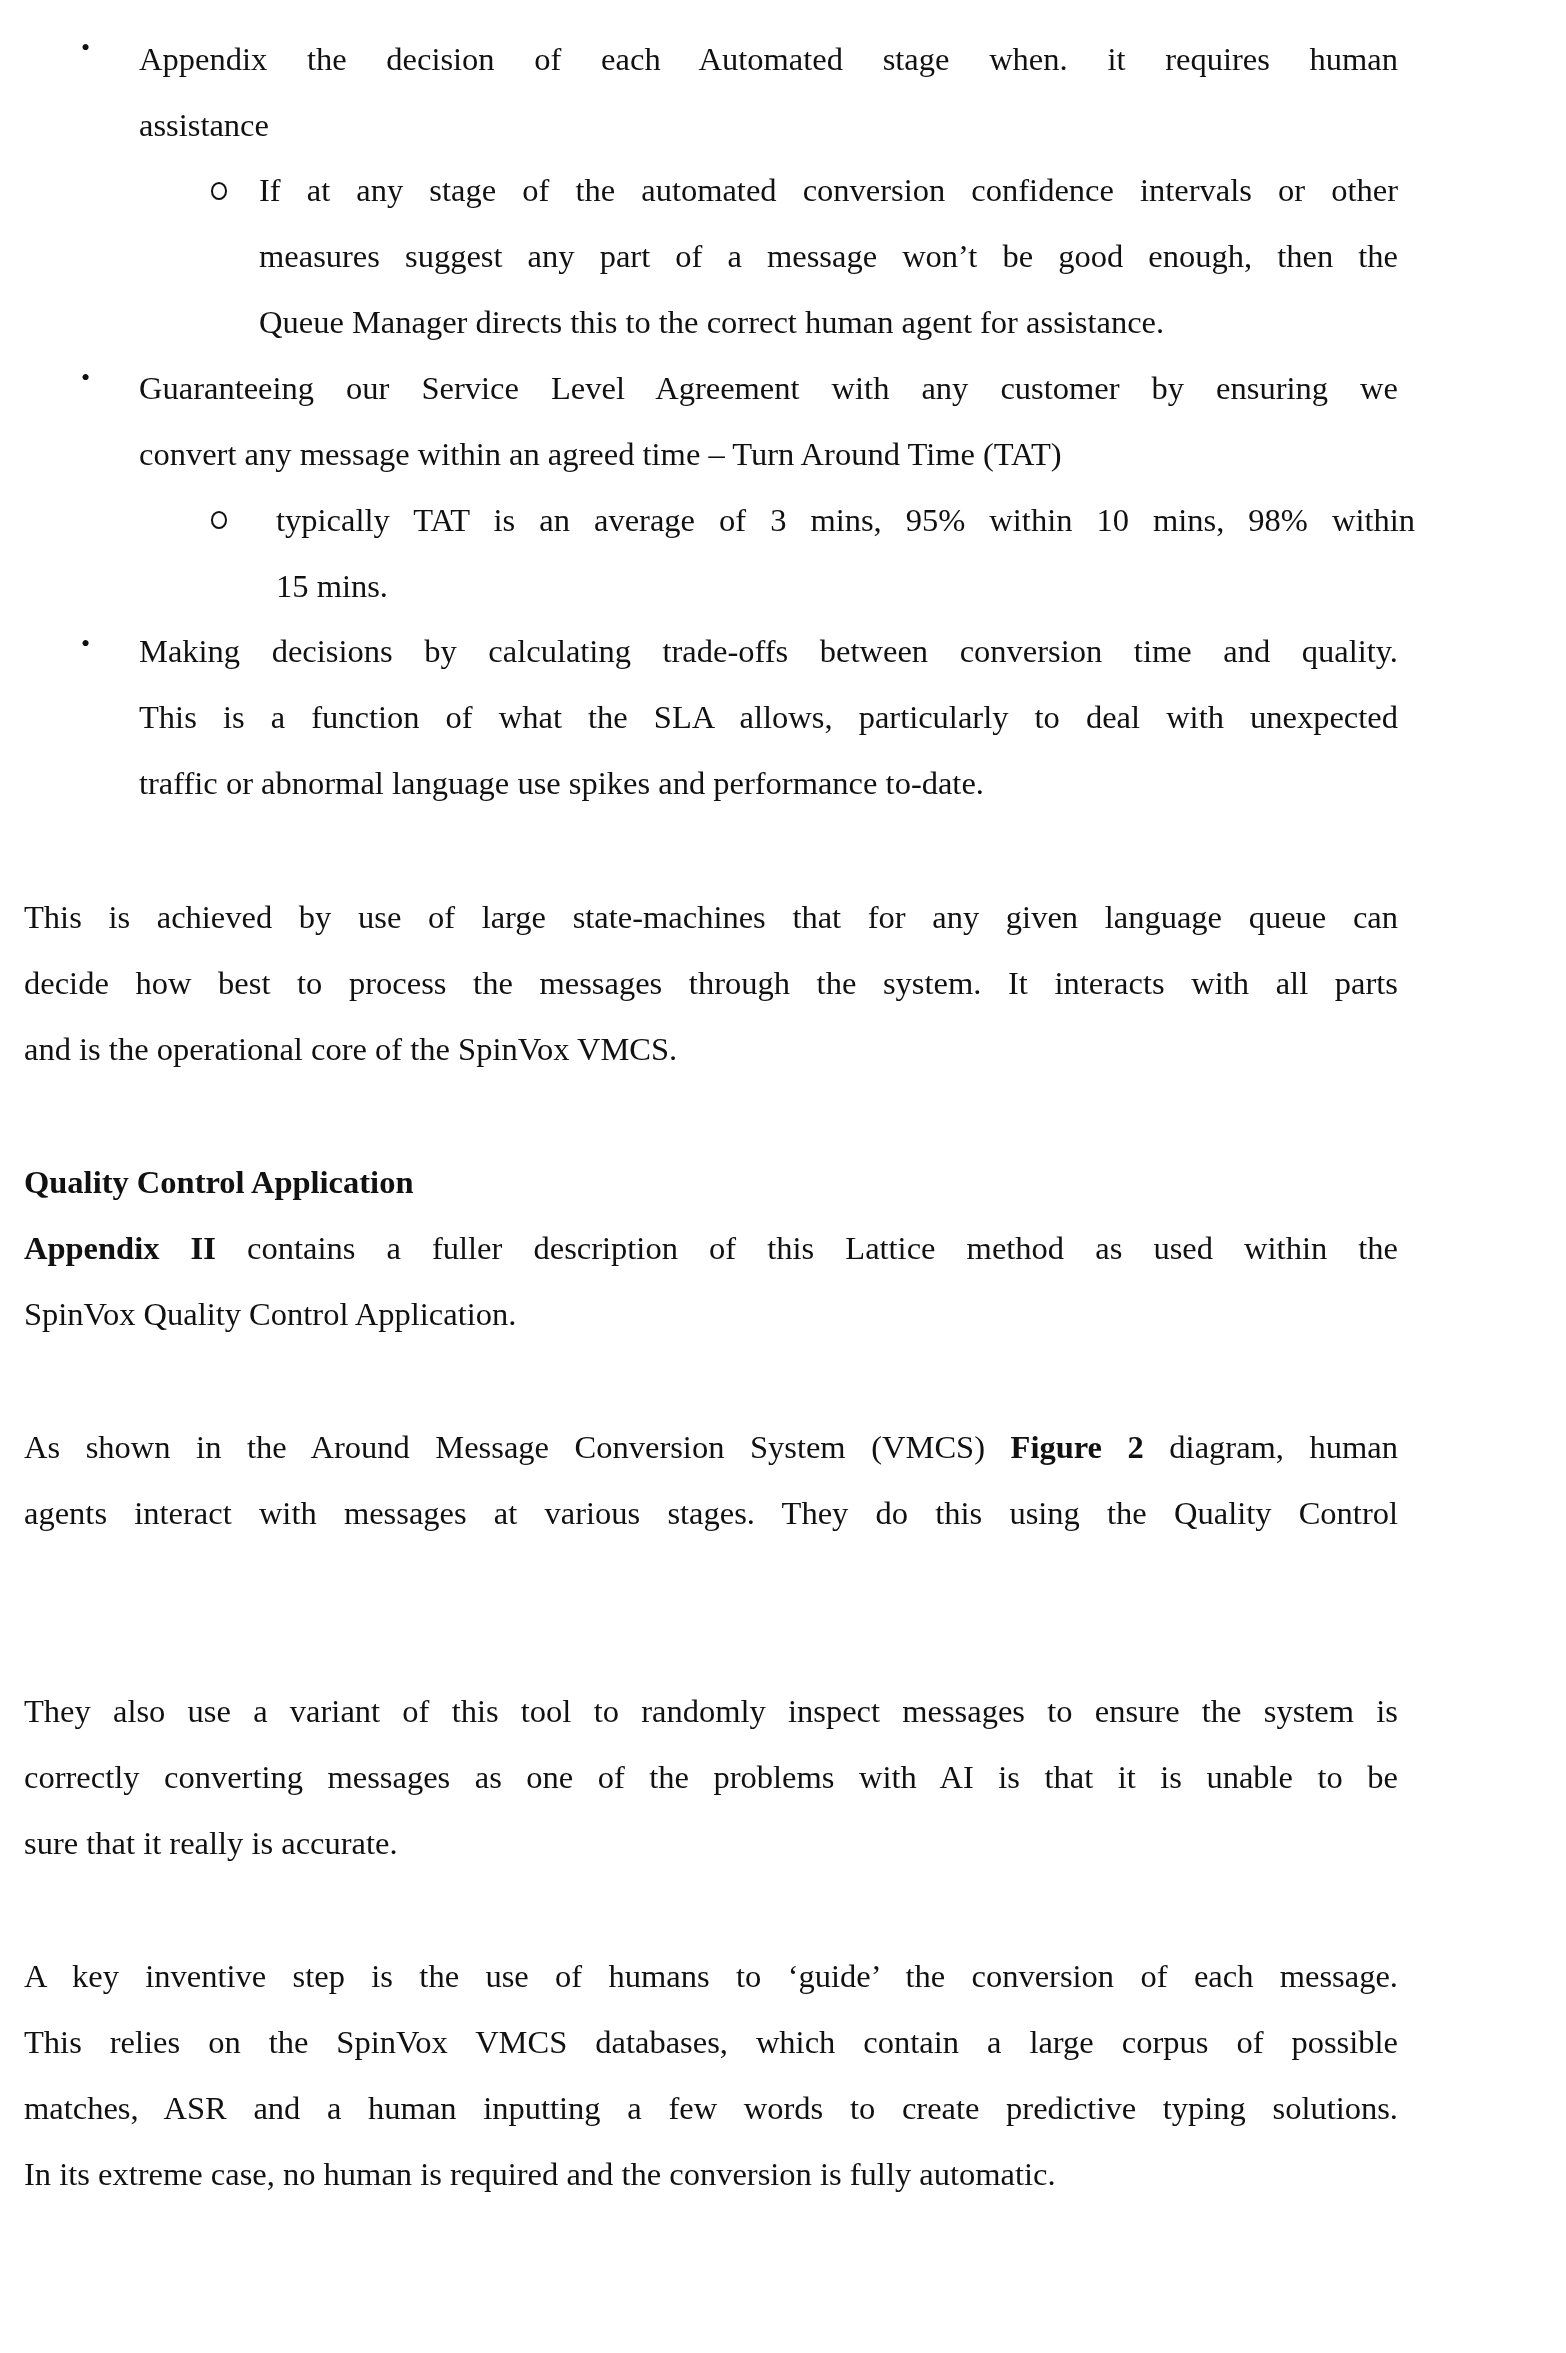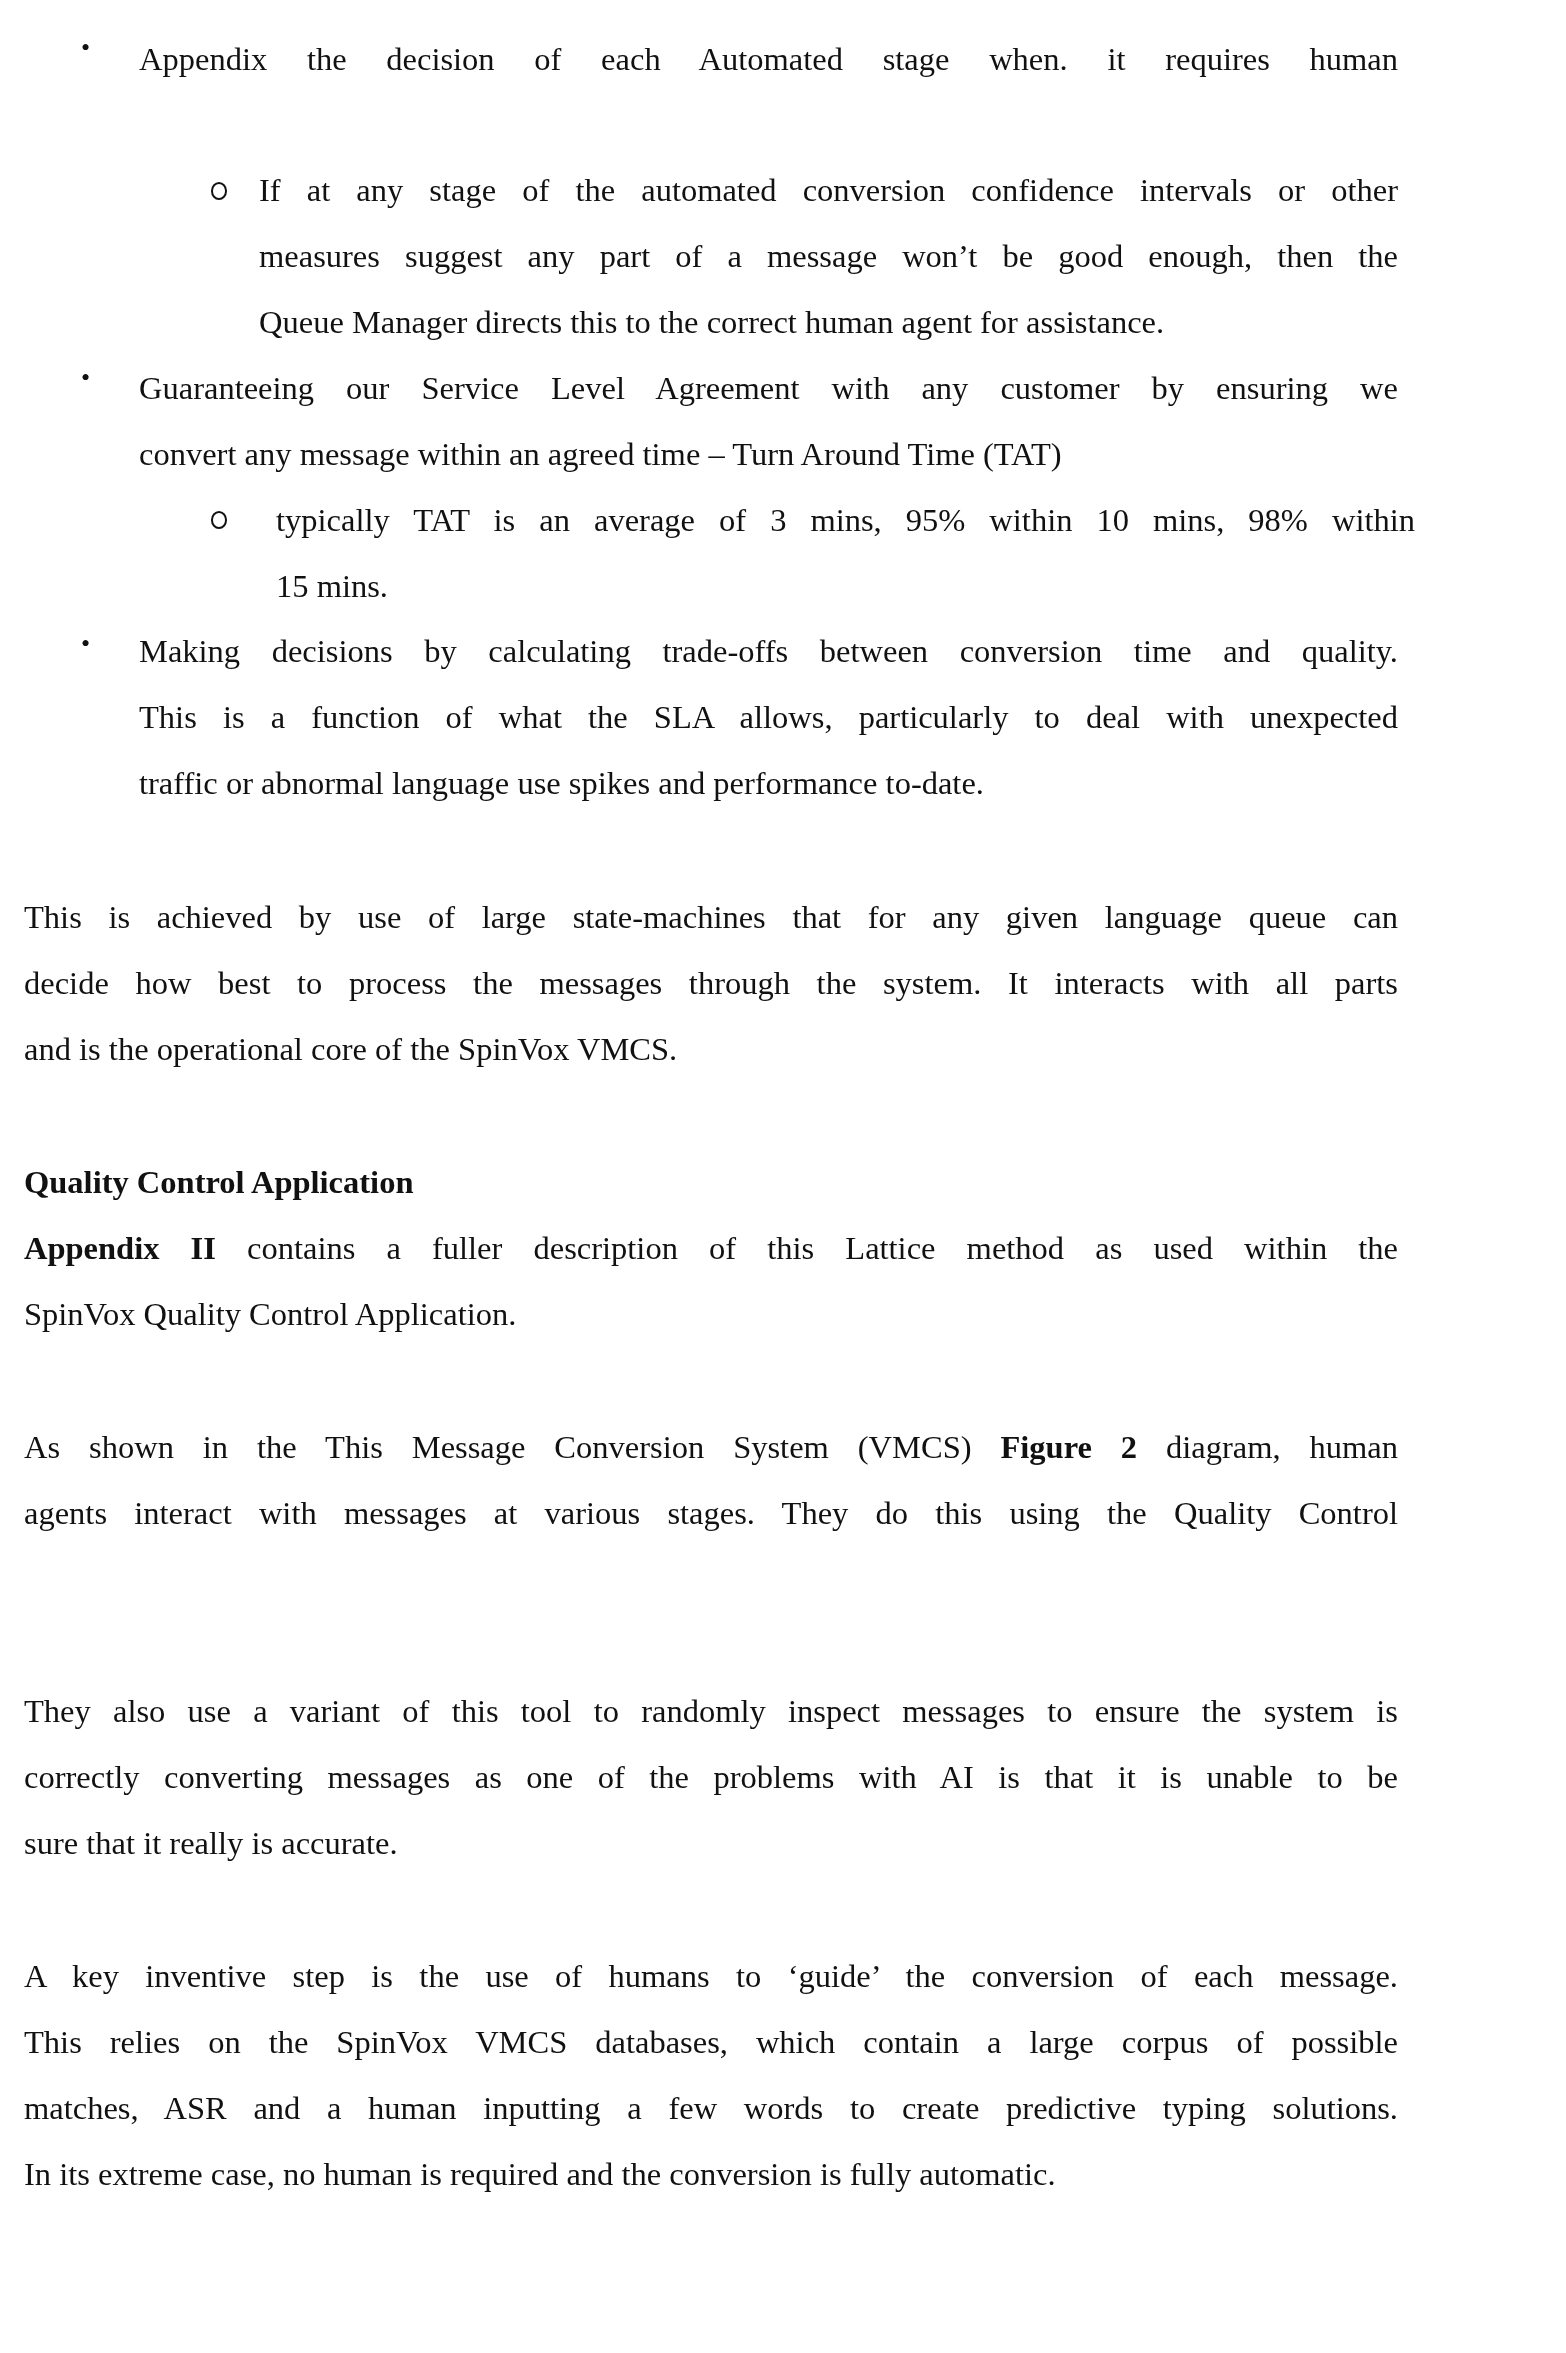--- a/index.html
+++ b/index.html
@@ -12,20 +12,21 @@
   .circ{position:absolute;width:12px;height:13.7px;border:2.1px solid #111;border-radius:50%;}
   .h{font-weight:bold;}
   b{font-weight:bold;}
 </style>
 </head>
 <body>
 
 <span class="bullet" style="left:81px;top:32.5px;">•</span>
 <div class="blk" style="left:139px;top:26px;width:1259px;">
   <span class="line just">Appendix the decision of each Automated stage when. it requires human</span>
+  <span class="line">assistance</span>
 </div>
 <span class="circ" style="left:211px;top:182px;"></span>
 <div class="blk" style="left:259px;top:157px;width:1139px;">
   <span class="line just">If at any stage of the automated conversion confidence intervals or other</span>
   <span class="line just">measures suggest any part of a message won’t be good enough, then the</span>
   <span class="line">Queue Manager directs this to the correct human agent for assistance.</span>
 </div>
 
 <span class="bullet" style="left:81px;top:363px;">•</span>
 <div class="blk" style="left:139px;top:355px;width:1259px;">
@@ -51,21 +52,21 @@
   <span class="line">and is the operational core of the SpinVox VMCS.</span>
 </div>
 
 <div class="blk h" style="left:24px;top:1149px;">Quality Control Application</div>
 <div class="blk" style="left:24px;top:1215px;width:1374px;">
   <span class="line just"><b>Appendix II</b><span> contains a fuller description of this Lattice method as used within the</span></span>
   <span class="line">SpinVox Quality Control Application.</span>
 </div>
 
 <div class="blk" style="left:24px;top:1414px;width:1374px;">
-  <span class="line just"><span>As shown in the This Message Conversion System (VMCS) </span><b>Figure 2</b><span> diagram, human</span></span>
+  <span class="line just"><span>As shown in the Around Message Conversion System (VMCS) </span><b>Figure 2</b><span> diagram, human</span></span>
   <span class="line just">agents interact with messages at various stages.  They do this using the Quality Control</span>
 </div>
 
 <div class="blk" style="left:24px;top:1678px;width:1374px;">
   <span class="line just">They also use a variant of this tool to randomly inspect messages to ensure the system is</span>
   <span class="line just">correctly converting messages as one of the problems with AI is that it is unable to be</span>
   <span class="line">sure that it really is accurate.</span>
 </div>
 
 <div class="blk" style="left:24px;top:1943px;width:1374px;">

